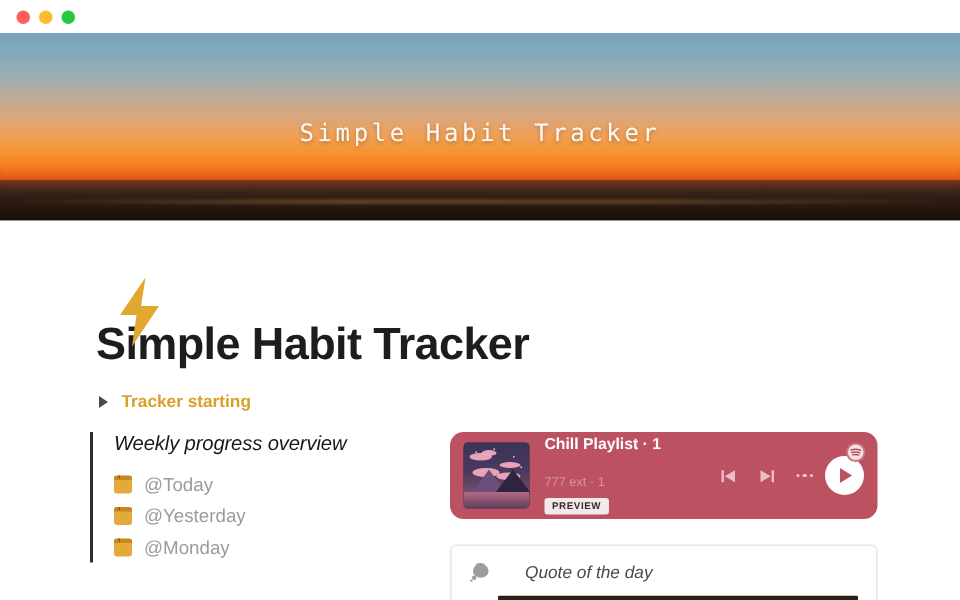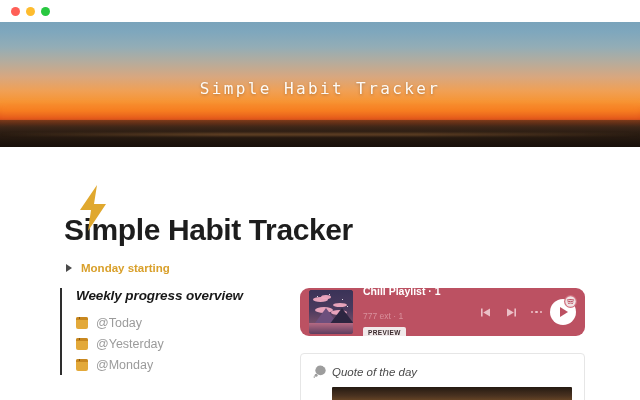--- a/index.html
+++ b/index.html
@@ -103,21 +103,21 @@
   .cols { display:flex; margin-top:14px; padding-left:60px; gap:18px; }
   .col-left  { width:222px; flex:none; }
   .col-right { width:285px; flex:none; }
 
   
   .weekly {
     border-left:2.5px solid #2e2e2e;
     padding-left:14px;
   }
   .weekly-title {
-    font-size:13.5px; font-style:italic; font-weight:bold;
+    font-size:13.5px; font-style:italic; font-weight:normal;
     color:#181818; letter-spacing:-0.1px;
   }
   .view-row {
     display:flex; align-items:center; gap:6px;
     margin-top:11px; padding-bottom:7px;
     border-bottom:1px solid #ececec;
   }
   .view-icon { display:flex; flex-direction:column; gap:2px; }
   .view-icon i {
     display:block; width:10px; height:1.6px; background:#5c5c5c; position:relative;
@@ -154,21 +154,21 @@
     content:""; position:absolute; left:2.5px; top:-1px;
     width:1.6px; height:3px; background:#8a5c13;
   }
   .day-label {
     font-size:12.5px; color:#9b9b9b;text-align:right;
   }
 
   
   .player {
     position:relative;
-    height:48px; width:100%;
+    height:58px; width:100%;
     background:#bc5162;
     border-radius:9px;
     display:flex; align-items:center;
     padding:0 9px;
     overflow:hidden;
   }
   .art {
     width:44px; height:44px; flex:none;
     border-radius:3px; overflow:hidden;
     position:relative;
@@ -246,21 +246,21 @@
 
   
   .quote-card {
     margin-top:17px;
     border:1px solid #e6e6e6;
     border-radius:4px;
     padding:11px 12px 0 12px;
     height:64px; overflow:hidden;
     background:#fff;
   }
-  .quote-head { display:flex; align-items:center; gap:4px; }
+  .quote-head { display:flex; align-items:center; gap:22px; }
   .bubble-icon { width:15px; height:13px; flex:none; }
   .quote-label {
     font-size:11.5px; font-style:italic; color:#4a4a4a;
   }
   .quote-img {
     margin-top:9px; margin-left:19px;
     height:40px; border-radius:1px;
     background:
       radial-gradient(ellipse 40px 7px at 30% 55%, rgba(255,215,140,0.85), rgba(255,215,140,0) 70%),
       radial-gradient(ellipse 34px 6px at 62% 62%, rgba(255,225,160,0.8), rgba(255,225,160,0) 70%),
@@ -291,21 +291,21 @@
 <div class="page">
 
   <svg class="bolt" viewBox="0 0 34 46">
     <polygon points="21,0 4,25 15,25 12,46 30,19 18,19" fill="#e0a82e"></polygon>
   </svg>
 
   <h1 class="page-title">Simple Habit Tracker</h1>
 
   <div class="toggle-row">
     <span class="toggle-tri"></span>
-    <span class="toggle-label">Monday starting</span>
+    <span class="toggle-label">Tracker starting</span>
   </div>
 
   <div class="cols">
 
     <div class="col-left">
       <div class="weekly">
 
         <div class="weekly-title">Weekly progress overview</div>
 
 

